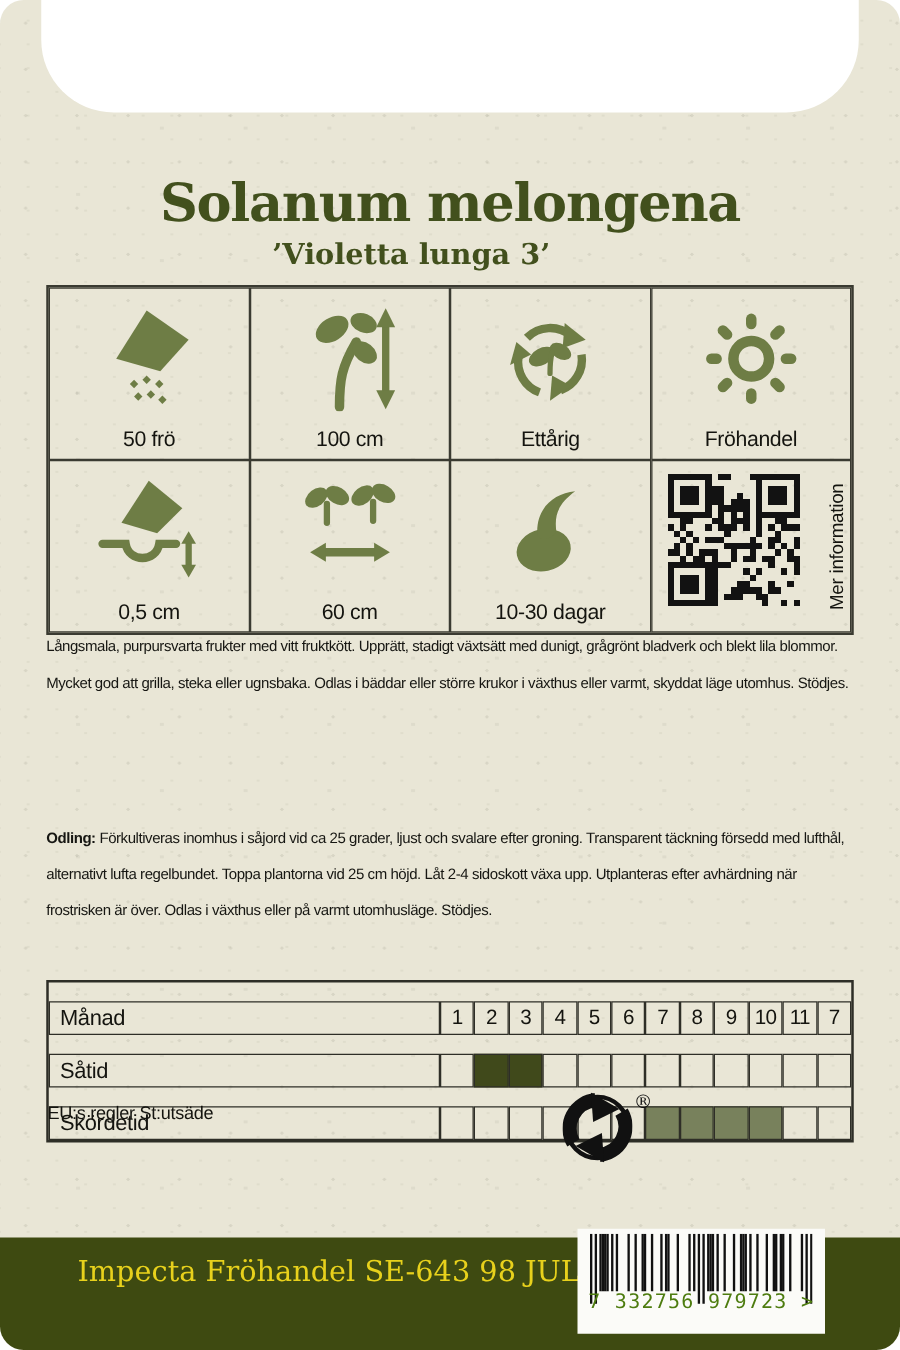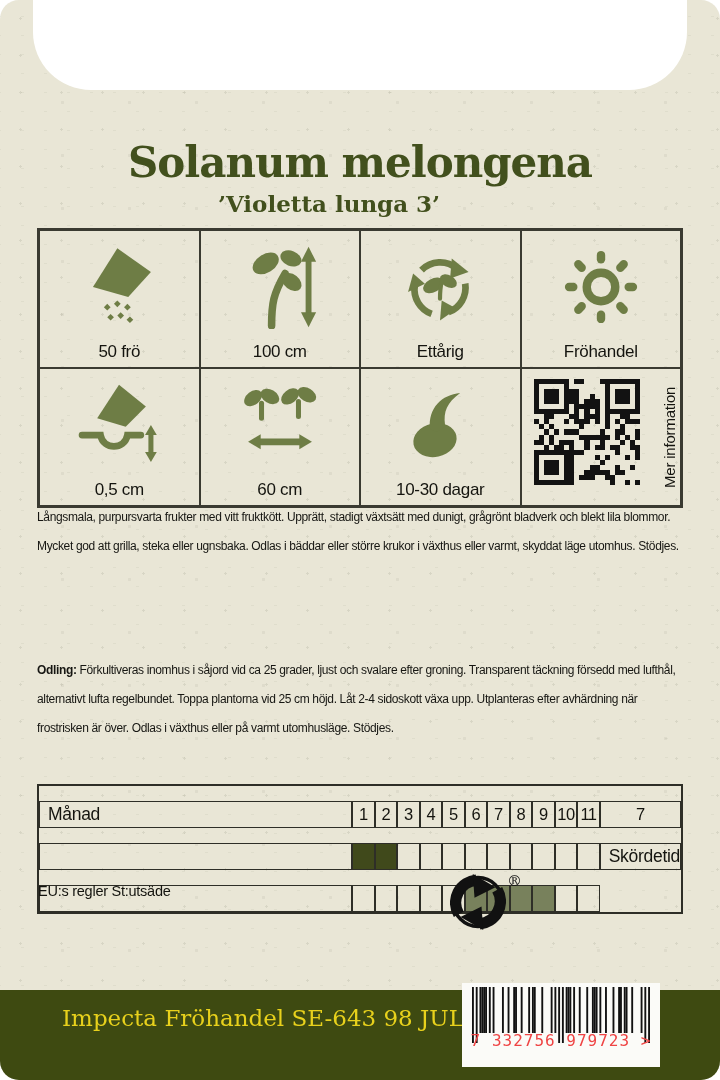--- a/index.html
+++ b/index.html
@@ -87,21 +87,21 @@
   .addr{
     position:absolute;left:62px;top:11px;
     font-family:"DejaVu Serif",serif;font-size:23px;line-height:35px;color:#e8d11c;
   }
   .barcode{
     position:absolute;left:462px;top:-7px;width:198px;height:84px;background:#fbfbf8;
     display:flex;flex-direction:column;align-items:center;
   }
   .barcode svg{margin-top:4px;}
   .bnum{
-    font-family:"DejaVu Sans Mono",monospace;font-size:16px;color:#ef4444;
+    font-family:"DejaVu Sans Mono",monospace;font-size:16px;color:#4d7c0f;
     letter-spacing:1px;margin-top:-14px;background:transparent;
   }
 </style>
 </head>
 <body>
 
 <div class="packet">
 
   <div class="flap"></div>
 
@@ -458,20 +458,21 @@
       <div class="cal-cell">3</div>
       <div class="cal-cell">4</div>
       <div class="cal-cell">5</div>
       <div class="cal-cell">6</div>
       <div class="cal-cell">7</div>
       <div class="cal-cell">8</div>
       <div class="cal-cell">9</div>
       <div class="cal-cell">10</div>
       <div class="cal-cell">11</div>
       <div class="cal-cell">7</div>
+      <div class="cal-cell cal-lab">Såtid</div>
       <div class="cal-cell"></div>
       <div class="cal-cell" style="background: rgb(64, 73, 27);"></div>
       <div class="cal-cell" style="background: rgb(64, 73, 27);"></div>
       <div class="cal-cell"></div>
       <div class="cal-cell"></div>
       <div class="cal-cell"></div>
       <div class="cal-cell"></div>
       <div class="cal-cell"></div>
       <div class="cal-cell"></div>
       <div class="cal-cell"></div>

